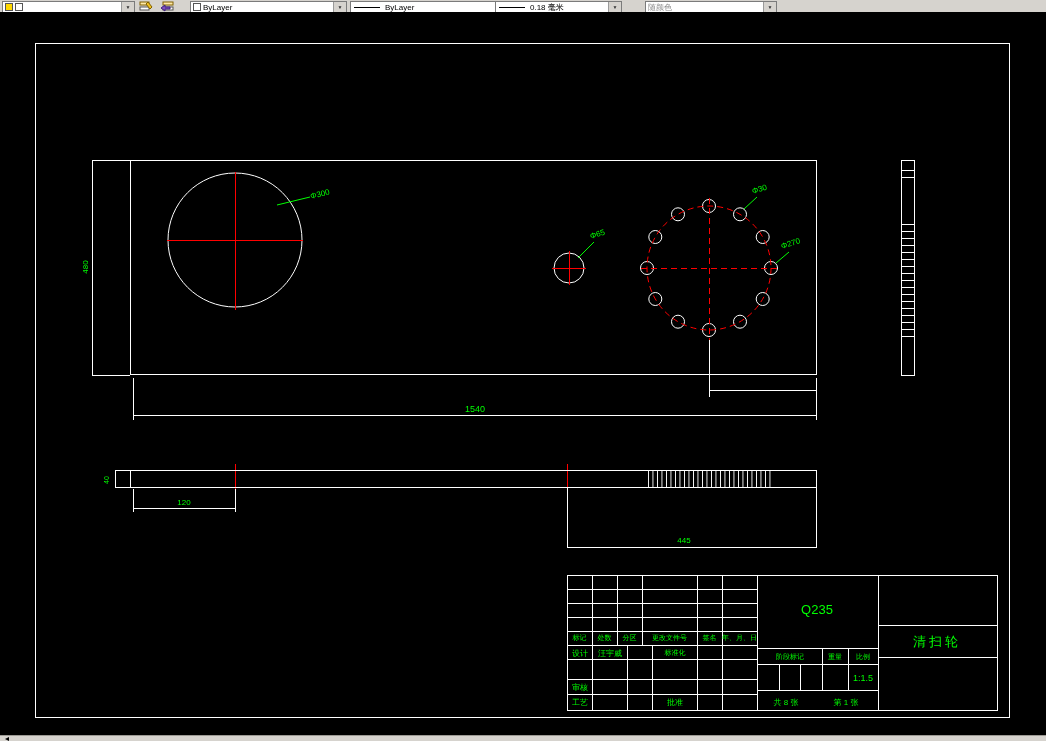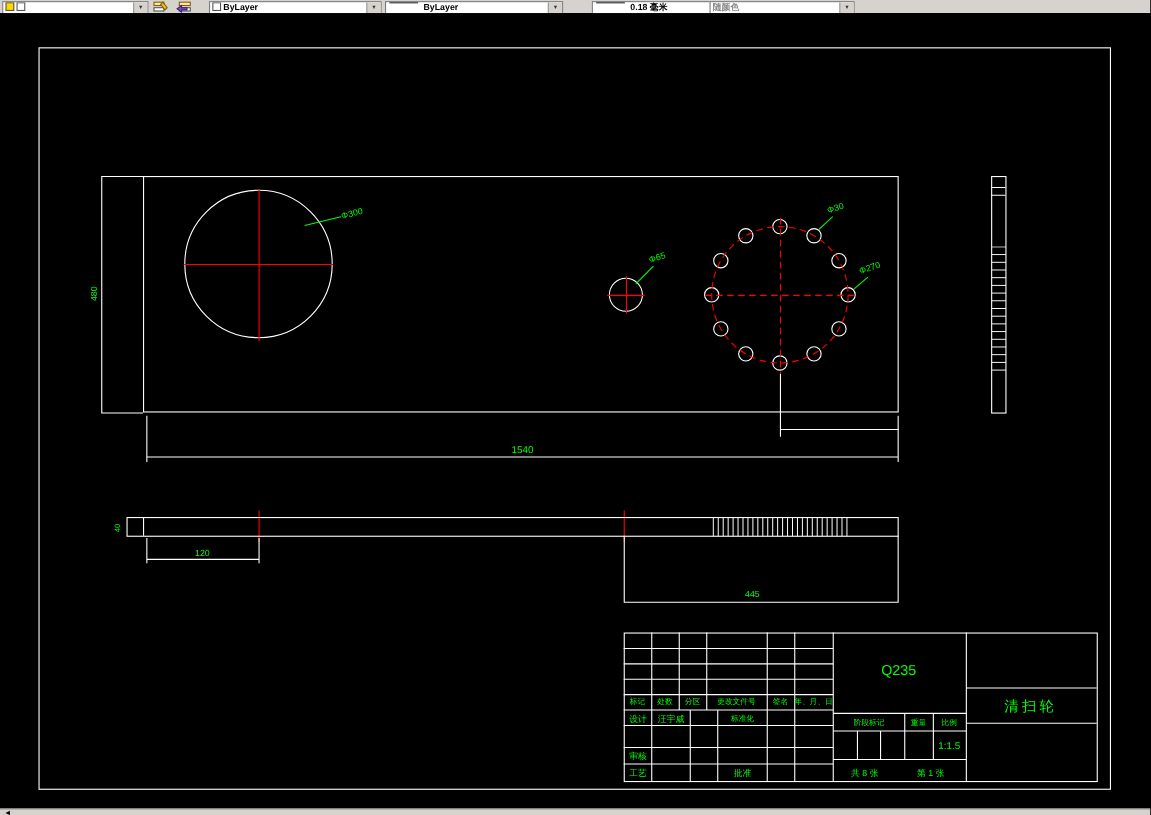--- a/index.html
+++ b/index.html
@@ -1,20 +1,20 @@
 <!DOCTYPE html>
 <html><head>
 <meta charset="utf-8">
 <style>
   html,body{margin:0;padding:0;background:#000;}
   .app{position:relative;width:1046px;height:741px;overflow:hidden;background:#000;font-family:"Liberation Sans",sans-serif;}
   
   .toolbar{position:relative;height:12px;background:#d6d3ce;}
   .combo{position:absolute;top:1px;height:10px;background:#fff;border:1px solid #7b7b7b;
-         display:flex;font-size:8px;line-height:9px;color:#000;overflow:hidden;font-weight:bold;}
+         display:flex;align-items:center;font-size:8px;line-height:9px;color:#000;overflow:hidden;}
   .combo .ctext{flex:1;padding-left:2px;white-space:nowrap;}
   .combo .cbtn{width:12px;height:100%;background:#d6d3ce;border-left:1px solid #9a9a9a;
                display:flex;align-items:center;justify-content:center;font-size:5px;color:#333;}
   .combo.disabled .ctext{color:#8a8a8a;}
   .sw{display:inline-block;width:6px;height:6px;margin-left:2px;border:1px solid #555;}
   .ltsample{display:inline-block;width:26px;height:1px;background:#000;margin:0 3px;}
   .tbtn{position:absolute;top:0;width:18px;height:12px;display:flex;align-items:center;justify-content:center;}
   
   .canvas{position:relative;width:1046px;height:723px;background:#000;}
   svg{display:block;}
@@ -59,21 +59,21 @@
       <span class="ctext">ByLayer</span>
       <span class="cbtn">▼</span>
     </div>
 
     <div class="combo" style="left:350px;width:160px;">
       <span class="ltsample"></span>
       <span class="ctext">ByLayer</span>
       <span class="cbtn">▼</span>
     </div>
 
-    <div class="combo" style="left:538px;width:125px;">
+    <div class="combo" style="left:495px;width:125px;">
       <span class="ltsample"></span>
       <span class="ctext">0.18 毫米</span>
       <span class="cbtn">▼</span>
     </div>
 
     <div class="combo disabled" style="left:645px;width:130px;gap:28px;">
       <span class="ctext">随颜色</span>
       <span class="cbtn">▼</span>
     </div>
   </div>

